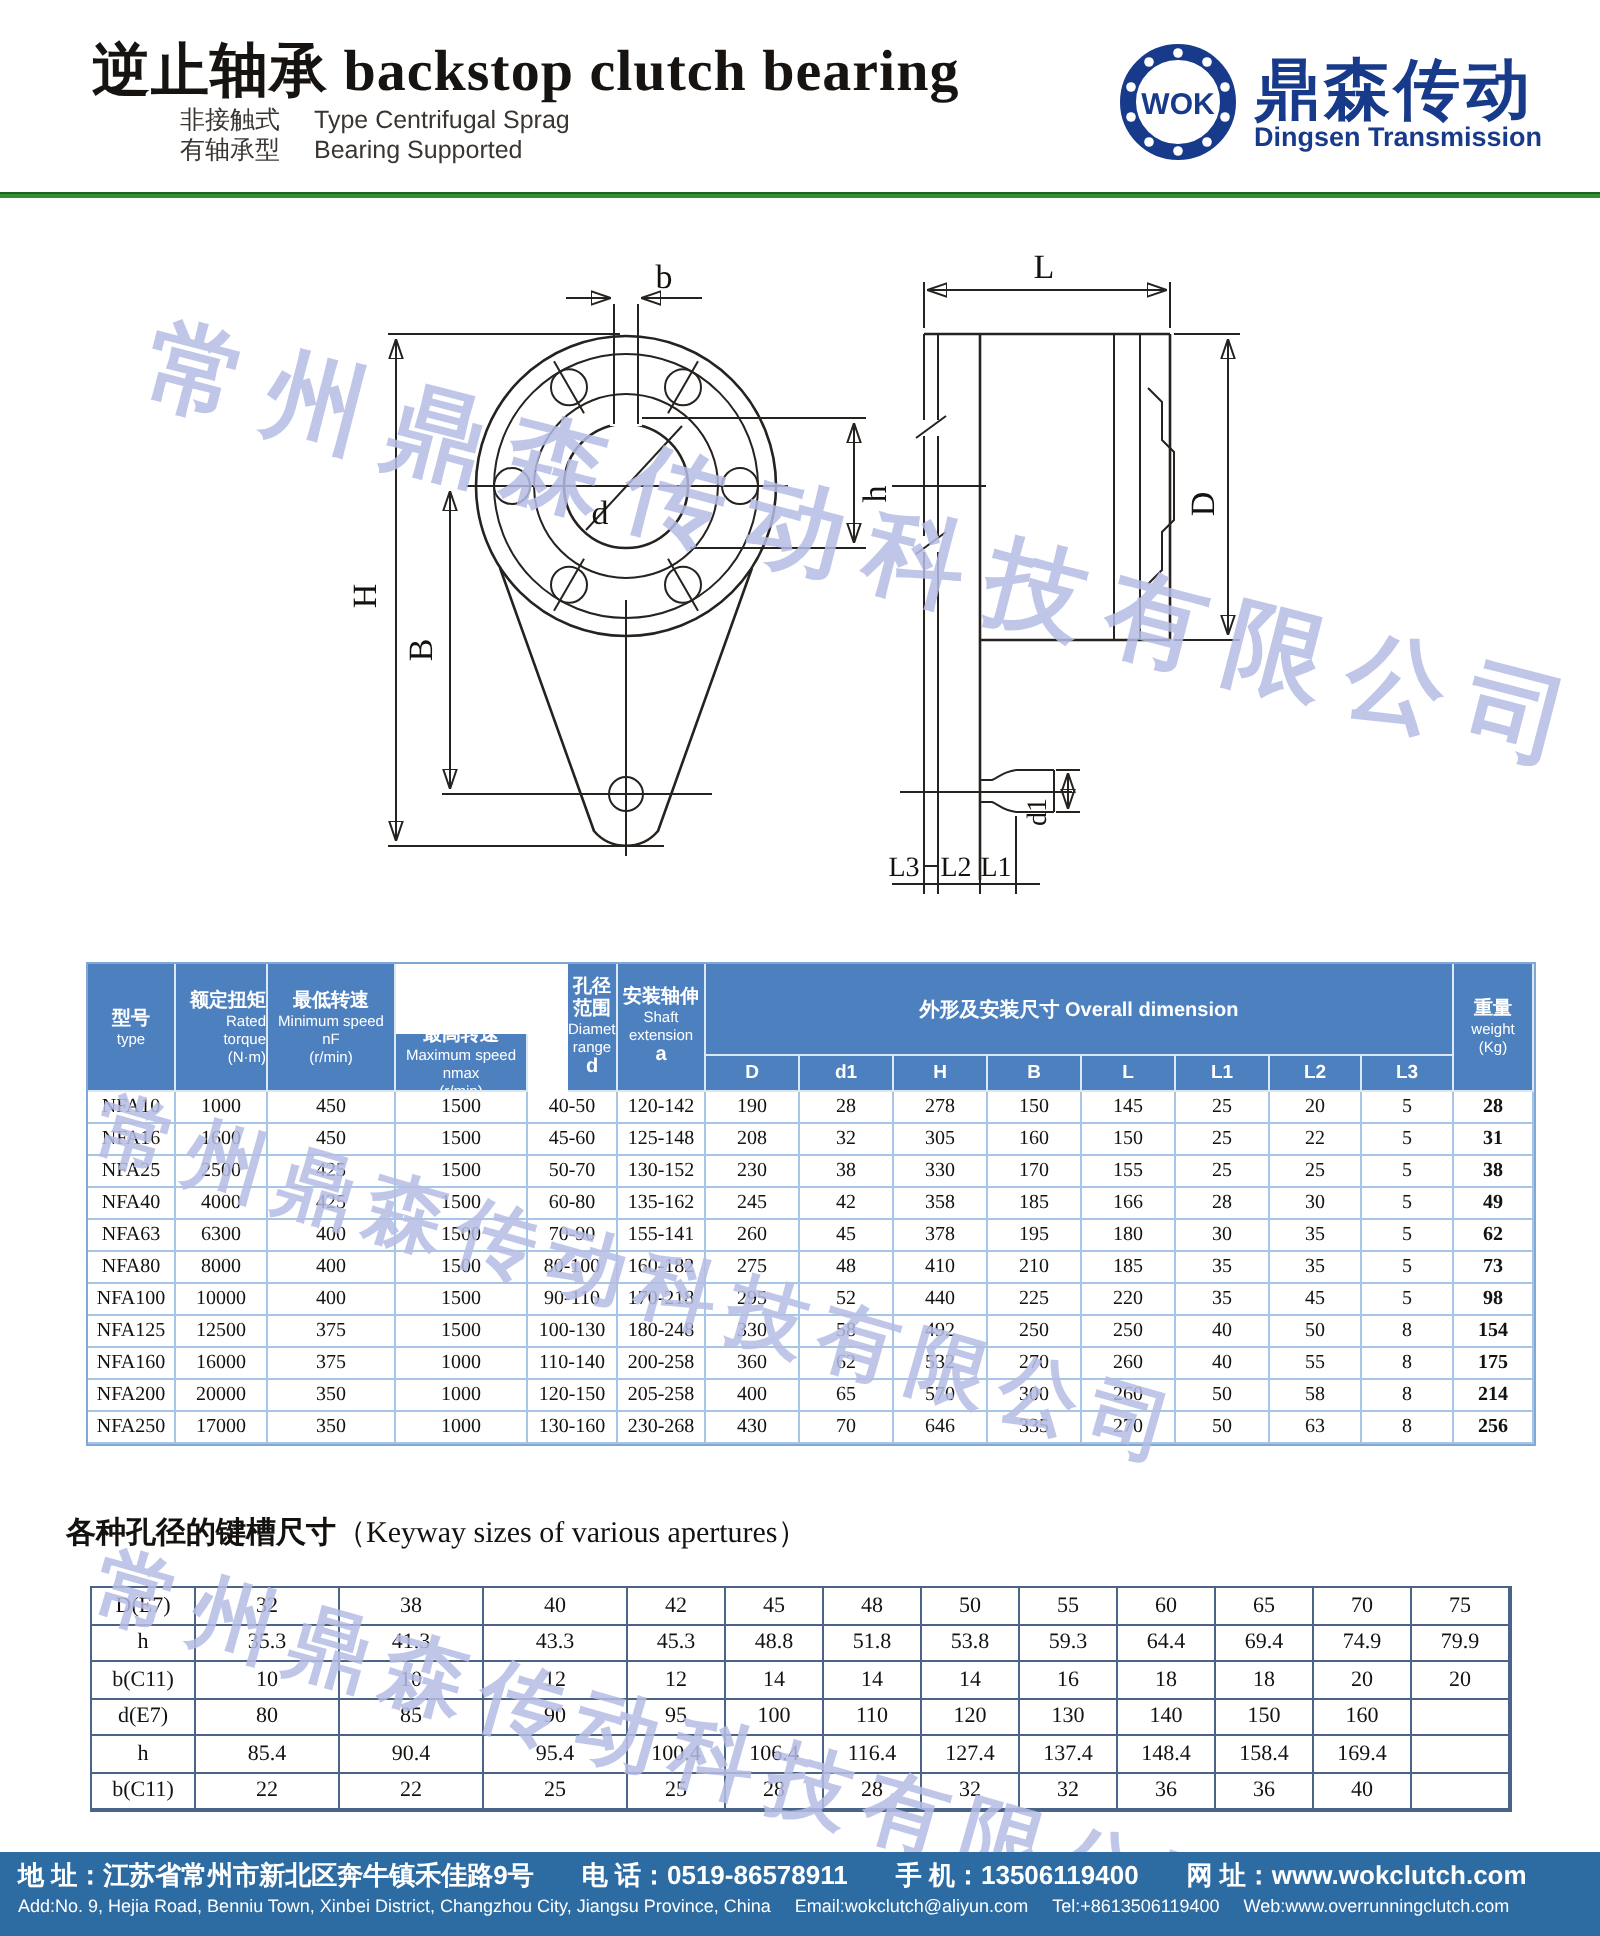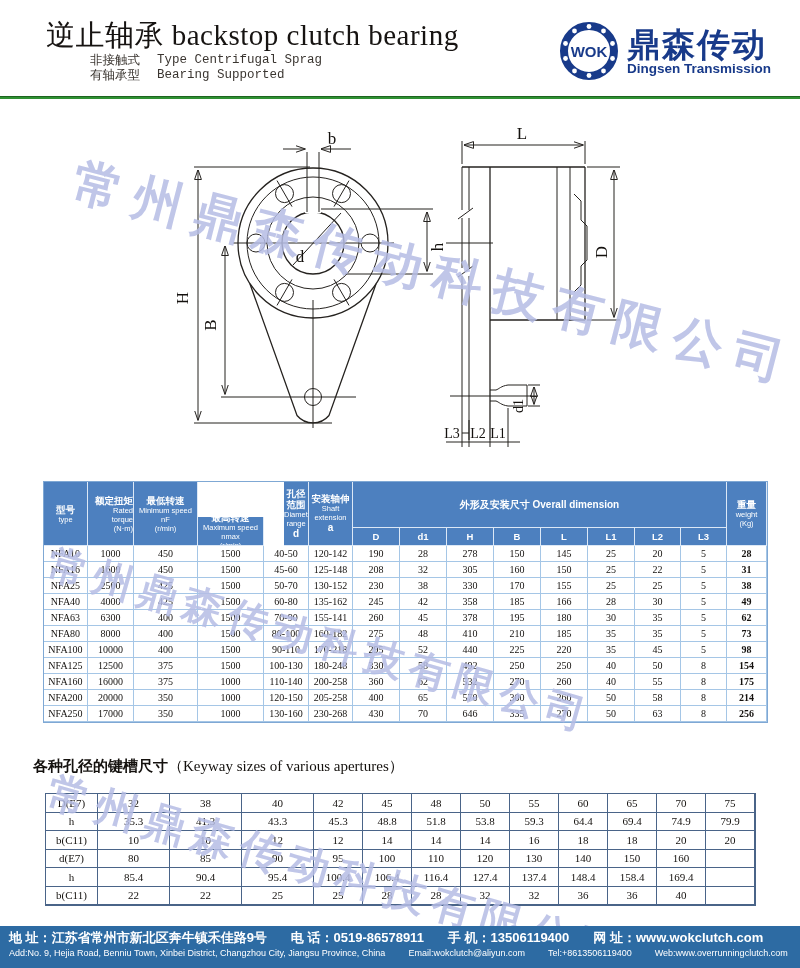--- a/index.html
+++ b/index.html
@@ -2,25 +2,25 @@
 <html><head>
 <meta charset="utf-8">
 <style>
   * { margin:0; padding:0; box-sizing:border-box; }
   body { width:800px; height:968px; position:relative; background:#ffffff;
          font-family:"Liberation Sans", sans-serif; overflow:hidden; }
 
   
   .header { position:absolute; top:0; left:0; width:800px; height:96px; background:#fff; }
   .title { position:absolute; left:46px; top:16px; font-family:"Liberation Serif", serif;
-           font-weight:normal; font-size:29px; color:#161311; letter-spacing:0.5px; white-space:nowrap; }
+           font-weight:bold; font-size:29px; color:#161311; letter-spacing:0.5px; white-space:nowrap; }
   .subtitle { position:absolute; left:46px; top:53px; font-size:12.5px; color:#3a3530;margin-left:44px; }
   .sub-row { display:flex; line-height:15px; }
   .sub-zh { width:67px; }
-  .sub-en { font-family:Liberation Mono, monospace; }
+  .sub-en { font-family:Liberation Sans, sans-serif; }
   .logo { position:absolute; left:558px; top:20px; display:flex; align-items:center; }
   .brand { margin-left:7px; color:var(--logo_navy,#183a8a); }
   .brand-zh { font-size:33px; font-weight:bold; letter-spacing:2px; line-height:34px; }
   .brand-en { font-size:13.5px; font-weight:bold; line-height:13px; }
   .green-rule { position:absolute; top:96px; left:0; width:800px; height:3px;
                 background:var(--accent_green,#2f9133); border-top:1px solid #1d641f; }
 
   
   .wm { position:absolute; color:var(--watermark,#b6bde5); opacity:.85; white-space:nowrap;
         transform-origin:left top; pointer-events:none; z-index:5; font-weight:bold; }
@@ -66,21 +66,21 @@
   .k-cell { font-family:"Liberation Serif", serif; font-size:11px; color:#14110e;
             border-right:1px solid var(--keyway_border,#4a6488);
             border-bottom:1px solid var(--keyway_border,#4a6488);
             display:flex; align-items:center; justify-content:center; }
 
   
   .footer { position:absolute; left:0; top:926px; width:800px; height:52px;
             background:var(--footer_bg,#2d6ba3); color:#fff;
             border-bottom:3px solid #1b4a7d; padding:3px 0 0 9px; z-index:6; }
   .f-line1 { display:flex; gap:24px; font-size:13px; font-weight:bold; line-height:17px; white-space:nowrap; }
-  .f-line2 { display:flex; gap:23px; font-size:9px; line-height:14px; white-space:nowrap; }
+  .f-line2 { display:flex; gap:12px; font-size:9px; line-height:14px; white-space:nowrap; }
 </style>
 </head>
 <body style="--accent_green: #2f9133; --table_header_bg: #4d80bf; --keyway_border: #4a6488; --footer_bg: #2d6ba3; --logo_navy: #183a8a; --watermark: #b6bde5;">
 
 <div class="header">
   <div class="title">
     <span>逆止轴承</span>
     <span>backstop clutch bearing</span>
   </div>
   <div class="subtitle">

